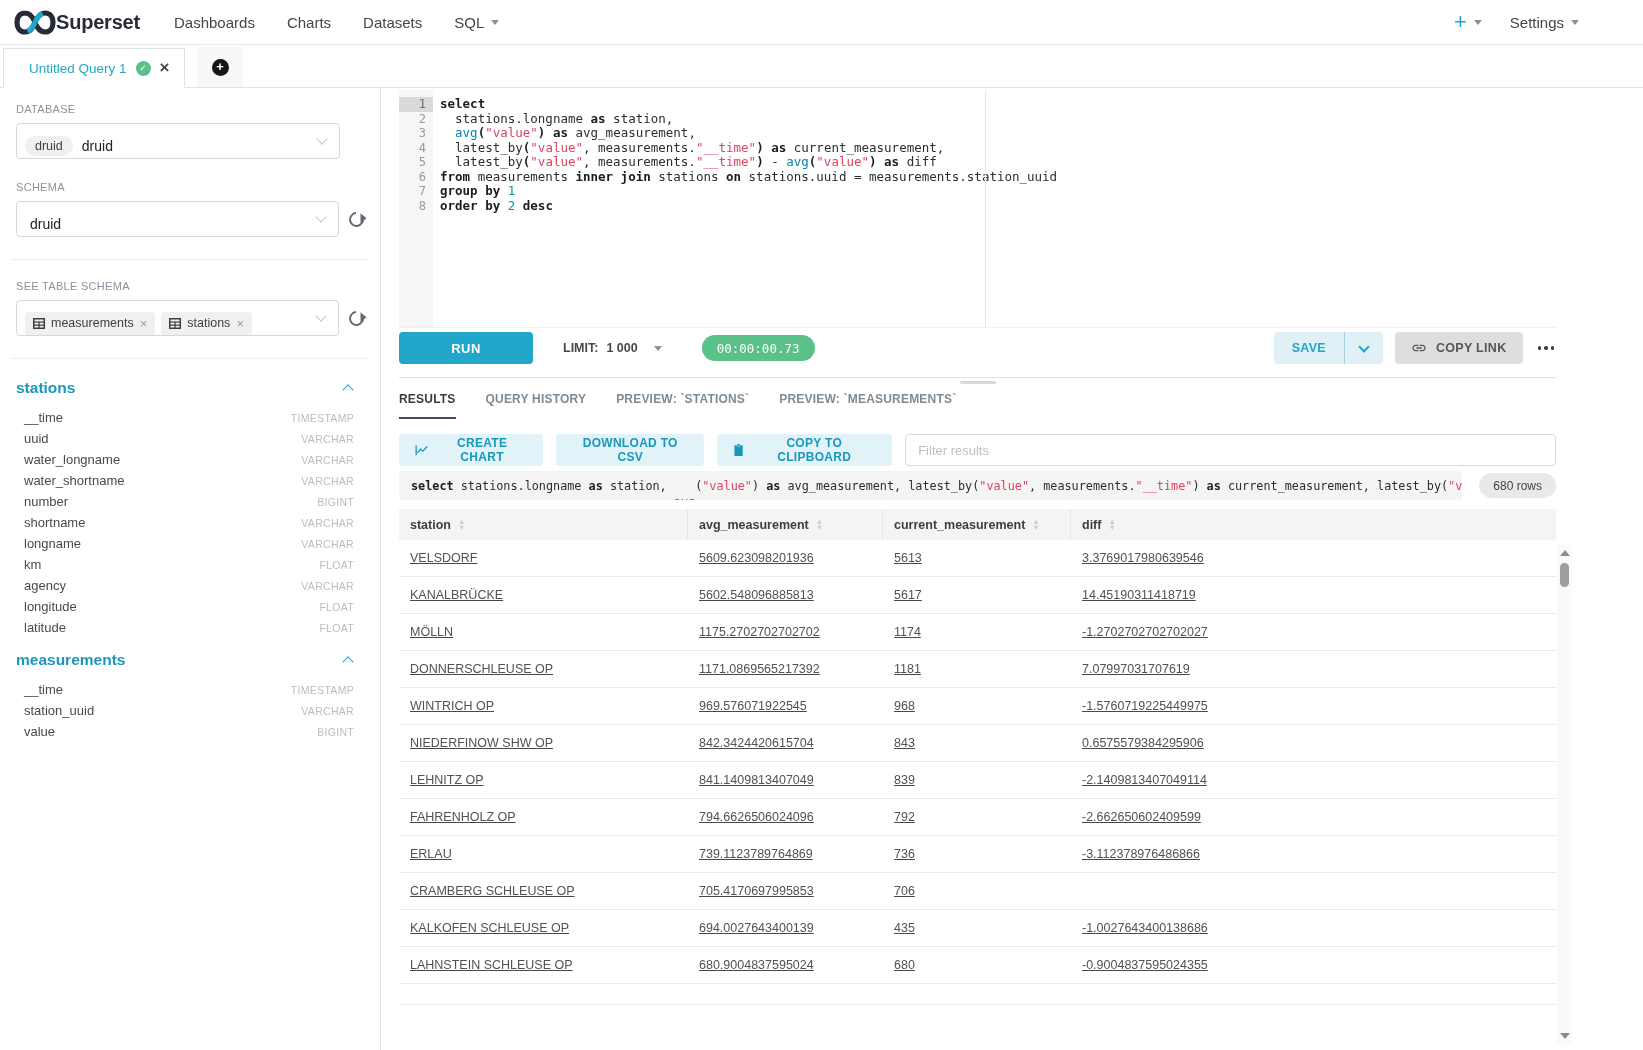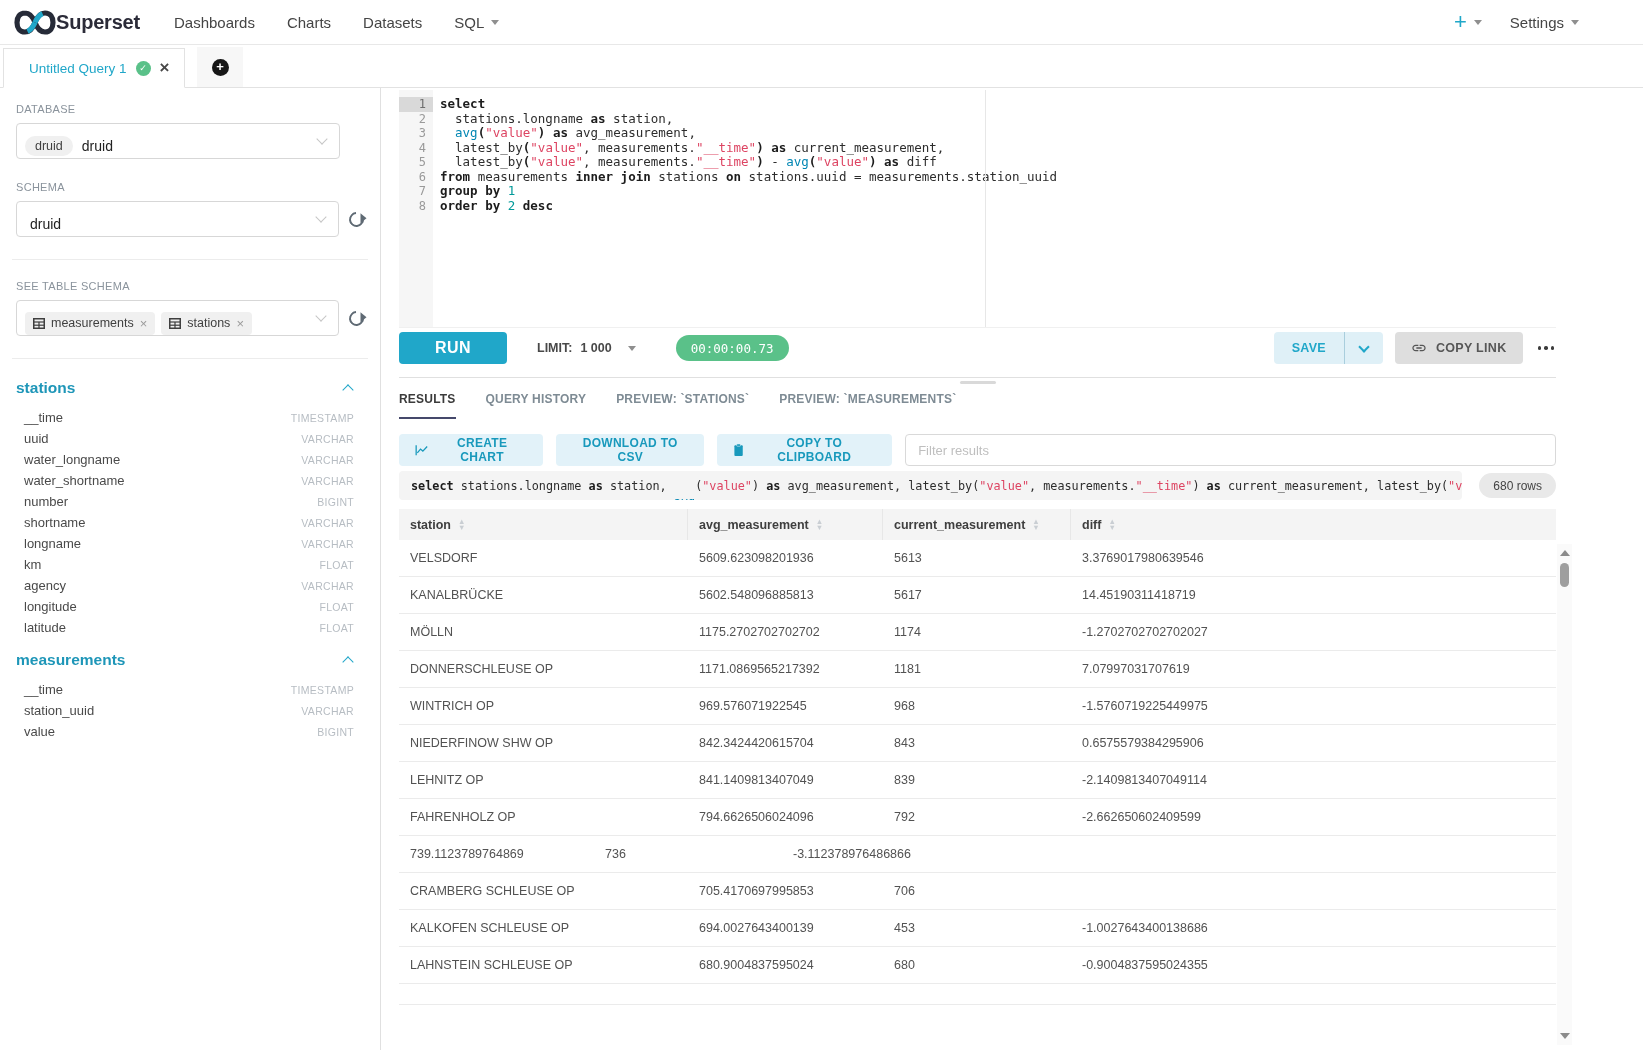--- a/index.html
+++ b/index.html
@@ -85,22 +85,22 @@
   .cline { font-size:12.5px; line-height:14.5px; white-space:pre; color:#2d2d2d; }
   .tok-kw { font-weight:bold; color:#1c1c1c; }
   .tok-fn { color:#0086b3;margin-top:32px; }
   .tok-str { color:#dd4462; }
   .tok-num { color:#099; }
   .tok-p  { font-weight:bold; color:#1c1c1c; }
   #print-margin { position:absolute; left:586px; top:0; bottom:0; width:1px; background:#e7e7e7; }
 
   
   #sql-toolbar { height:36px; margin-top:2px; display:flex; align-items:center; }
-  .run-btn { width:108px; height:32px; background:#20a7c9; border:none; border-radius:4px;
-             color:#fff; font-weight:bold; font-size:16px; letter-spacing:0.4px; cursor:pointer;
+  .run-btn { width:134px; height:32px; background:#20a7c9; border:none; border-radius:4px;
+             color:#fff; font-weight:bold; font-size:13px; letter-spacing:0.4px; cursor:pointer;
              font-family:inherit; }
   .limit { display:flex; align-items:center; gap:8px; margin-left:30px; cursor:pointer; }
   .limit-label, .limit-value { font-size:12.5px; font-weight:bold; color:#484848; }
   .limit .caret { margin-left:8px; }
   .timer { margin-left:40px; height:26px; border-radius:13px; background:#5ac189; color:#fff;
            font-family:"DejaVu Sans Mono","Liberation Mono",monospace; font-size:12.5px;
            display:flex; align-items:center; padding:0 15px; }
   .toolbar-right { margin-left:auto; display:flex; align-items:center; }
   .save-btn { height:32px; background:#dff0f7; border-radius:4px; display:flex; align-items:stretch; cursor:pointer; }
   .save-main { padding:0 18px; display:flex; align-items:center; color:#20a7c9;
@@ -141,21 +141,21 @@
       font-size:12px; color:#444; display:flex; align-items:center; padding:0 14px; }
 
   
   #res-table { margin-top:9px; width:1157px; }
   .rt-head { display:flex; background:#f4f4f4; height:31px; }
   .rt-hcell { display:flex; align-items:center; padding-left:11px; border-right:1px solid #e7e7e7; }
   .rt-hcell:last-child { border-right:none; }
   .rt-hlabel { font-size:12.5px; font-weight:bold; color:#3f3f3f; }
   .sorter { display:flex; flex-direction:column; margin-left:7px; color:#c9ced3;
             font-size:7.5px; line-height:5.5px; cursor:pointer; }
-  .rt-row { display:flex; height:37px; border-bottom:1px solid #ebebeb; background:#fff; }
+  .rt-row { display:flex; height:37px; border-bottom:1px solid #ebebeb; background:#fff;text-decoration:underline; }
   .rt-cell { display:flex; align-items:center; padding-left:11px; font-size:12.5px; color:#525252;
              white-space:nowrap; overflow:hidden; }
   .c0 { width:289px; } .c1 { width:195px; } .c2 { width:188px; } .c3 { width:485px; flex:1; }
   .rt-stub { height:21px; border-bottom:1px solid #ebebeb; }
 
   
   #vscroll { position:absolute; left:1176px; top:456px; width:15px; height:501px; background:#fafafa; }
   .sb-arrow-up { width:0; height:0; border-left:5px solid transparent; border-right:5px solid transparent;
       border-bottom:6px solid #8b8b8b; margin:6px auto 0 auto; cursor:pointer; }
   .sb-thumb { width:9px; height:24px; background:#9e9e9e; border-radius:5px; margin:7px auto 0 auto; cursor:grab; }
@@ -507,33 +507,34 @@
               <div class="rt-cell c2">839</div>
               <div class="rt-cell c3">-2.1409813407049114</div>
             </div>
             <div class="rt-row">
               <div class="rt-cell c0">FAHRENHOLZ OP</div>
               <div class="rt-cell c1">794.6626506024096</div>
               <div class="rt-cell c2">792</div>
               <div class="rt-cell c3">-2.662650602409599</div>
             </div>
             <div class="rt-row">
+              <div class="rt-cell c0">ERLAU</div>
               <div class="rt-cell c1">739.1123789764869</div>
               <div class="rt-cell c2">736</div>
               <div class="rt-cell c3">-3.112378976486866</div>
             </div>
             <div class="rt-row">
               <div class="rt-cell c0">CRAMBERG SCHLEUSE OP</div>
               <div class="rt-cell c1">705.4170697995853</div>
               <div class="rt-cell c2">706</div>
             </div>
             <div class="rt-row">
               <div class="rt-cell c0">KALKOFEN SCHLEUSE OP</div>
               <div class="rt-cell c1">694.0027643400139</div>
-              <div class="rt-cell c2">453</div>
+              <div class="rt-cell c2">435</div>
               <div class="rt-cell c3">-1.0027643400138686</div>
             </div>
             <div class="rt-row">
               <div class="rt-cell c0">LAHNSTEIN SCHLEUSE OP</div>
               <div class="rt-cell c1">680.9004837595024</div>
               <div class="rt-cell c2">680</div>
               <div class="rt-cell c3">-0.9004837595024355</div>
             </div>
           </div>
         <div class="rt-stub"></div>

